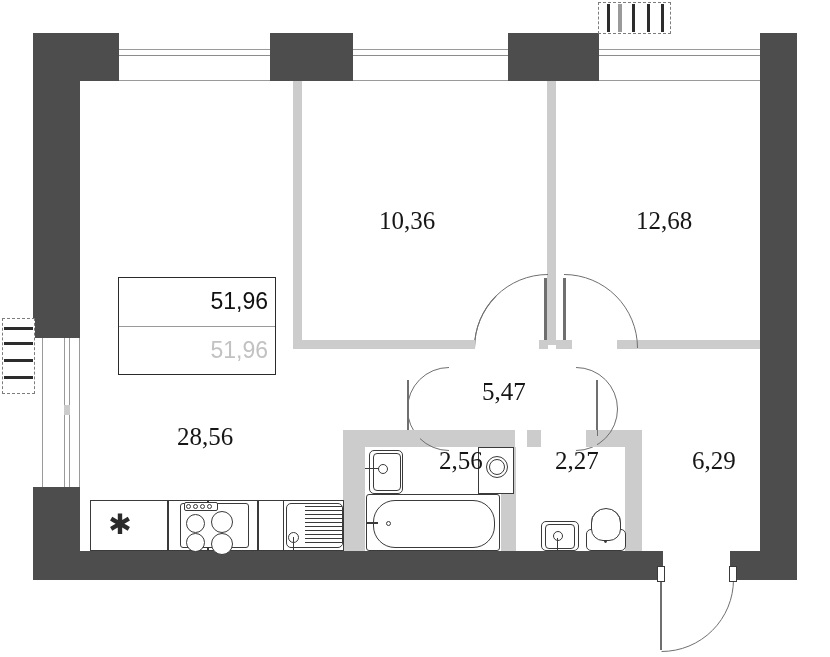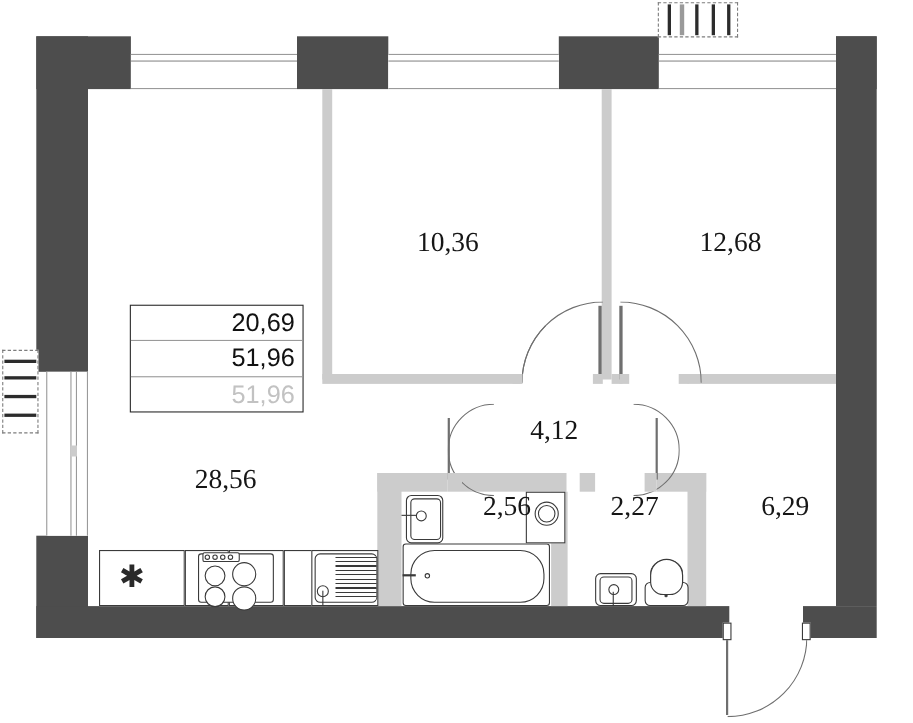--- a/index.html
+++ b/index.html
@@ -273,26 +273,25 @@
   <div class="thinline" style="left:557px; top:538px; width:1px; height:13px;"></div>
 
   <div class="fixture" style="left:591px; top:509px; width:30px; height:42px; border-radius:13px 13px 9px 9px;"></div>
   <div class="fixture" style="left:586px; top:529px; width:40px; height:22px; border-radius:5px;"></div>
   <div class="fixture" style="left:591px; top:508px; width:30px; height:33px; border-radius:15px 15px 12px 12px;"></div>
   <div class="fixture-round" style="left:604px; top:540px; width:3px; height:3px; background:#3a3a3a;"></div>
 
   <div class="area-label" style="left:379px; top:207px;">10,36</div>
   <div class="area-label" style="left:636px; top:207px;">12,68</div>
   <div class="area-label" style="left:177px; top:423px;">28,56</div>
-  <div class="area-label" style="left:482px; top:378px;">4,12</div>
+  <div class="area-label" style="left:482px; top:378px;">5,47</div>
   <div class="area-label" style="left:439px; top:447px;">2,56</div>
   <div class="area-label" style="left:555px; top:447px;">2,27</div>
   <div class="area-label" style="left:692px; top:447px;">6,29</div>
 
   <div id="info-table">
     <div id="info-rows">
-      <div class="info-row sep">20,69</div>
       <div class="info-row sep">51,96</div>
       <div class="info-row muted">51,96</div>
     </div>
   </div>
 
 </div>
 
 </body></html>

